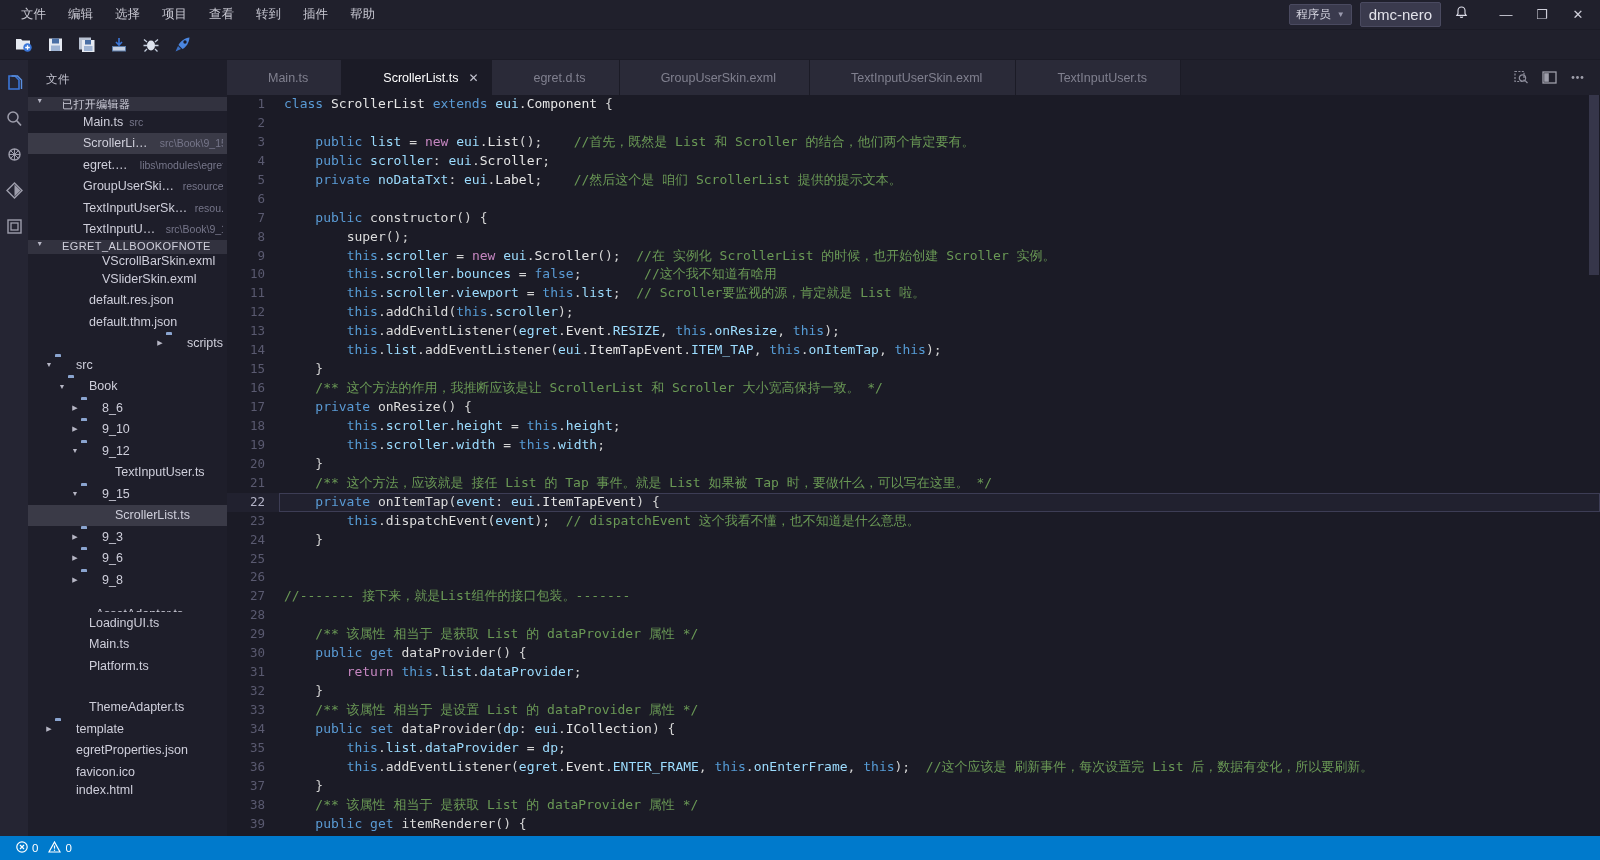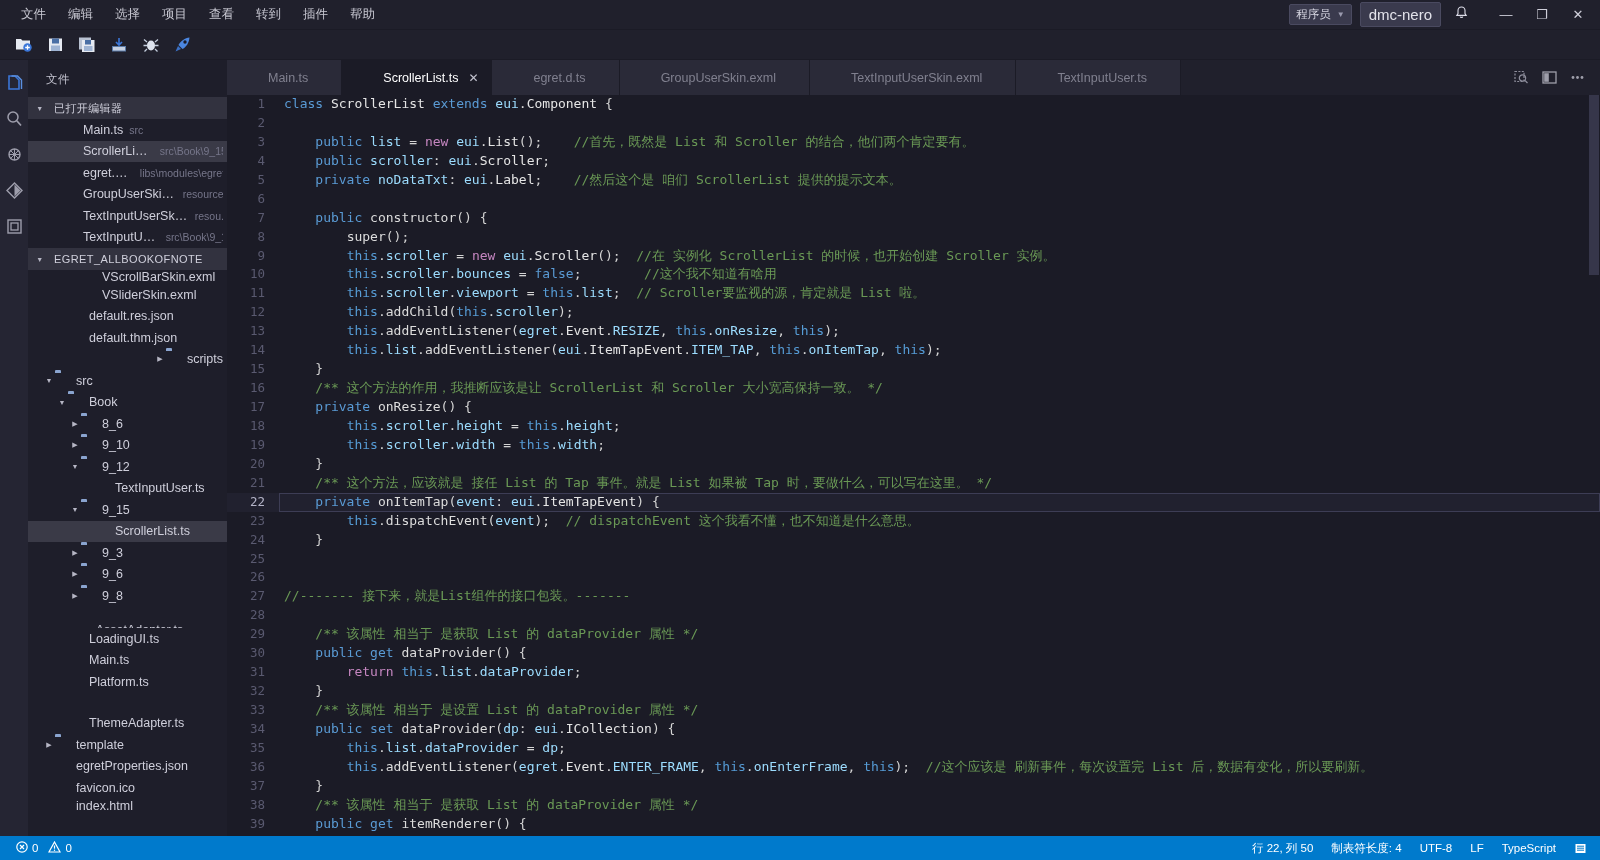--- a/index.html
+++ b/index.html
@@ -76,21 +76,21 @@
 
   
   .sidebar {
     width: 199px; flex: 0 0 199px; background: #1e1e2a;
     display: flex; flex-direction: column; overflow: hidden; position: relative;
   }
   .sb-title {
     color: #c2c2ce; font-size: 11.5px; padding: 12px 0 10px 18px; letter-spacing: .5px;
   }
   .sb-section {
-    display: flex; align-items: center; gap: 8px; height: 22px;
+    display: flex; align-items: flex-start; gap: 16px; height: 14px;
     padding-left: 6px; color: #d0d0dc; font-size: 11px; letter-spacing: .4px;
     background: #32323f; cursor: pointer;
   }
   .sb-section.plain { background: #32323f; }
   .tw { font-size: 7px; color: #b6b6c4; width: 12px; text-align: center; display:inline-block; }
   .sb-list { overflow: hidden; }
   .row {
     display: flex; align-items: center; height: 21.5px; font-size: 12.5px;
     color: #cfcfdb; cursor: pointer; white-space: nowrap; padding-right: 4px;
   }
@@ -566,27 +566,14 @@
         <span style="margin-left:6px;">
           <svg width="13" height="12" viewBox="0 0 13 12">
             <path d="M6.5 1 L12 11 H1 Z" fill="none" stroke="#ffffff" stroke-width="1.2"></path>
             <path d="M6.5 4.5 v3.2" stroke="#ffffff" stroke-width="1.2"></path>
             <circle cx="6.5" cy="9.3" r=".7" fill="#ffffff"></circle>
           </svg>
         </span>
         <span>0</span>
       </div>
     </div>
-    <div class="sb-right">
-      <div class="sb-item">行 22, 列 50</div>
-      <div class="sb-item">制表符长度: 4</div>
-      <div class="sb-item">UTF-8</div>
-      <div class="sb-item">LF</div>
-      <div class="sb-item">TypeScript</div>
-      <div class="sb-item">
-        <svg width="13" height="13" viewBox="0 0 13 13">
-          <rect x="1.5" y="2" width="10" height="9" fill="#ffffff"></rect>
-          <path d="M3 4.2 h7 M3 6.2 h7 M3 8.2 h7" stroke="#007acc" stroke-width="1"></path>
-        </svg>
-      </div>
-    </div>
   </div>
 </div>
 
 </body></html>

